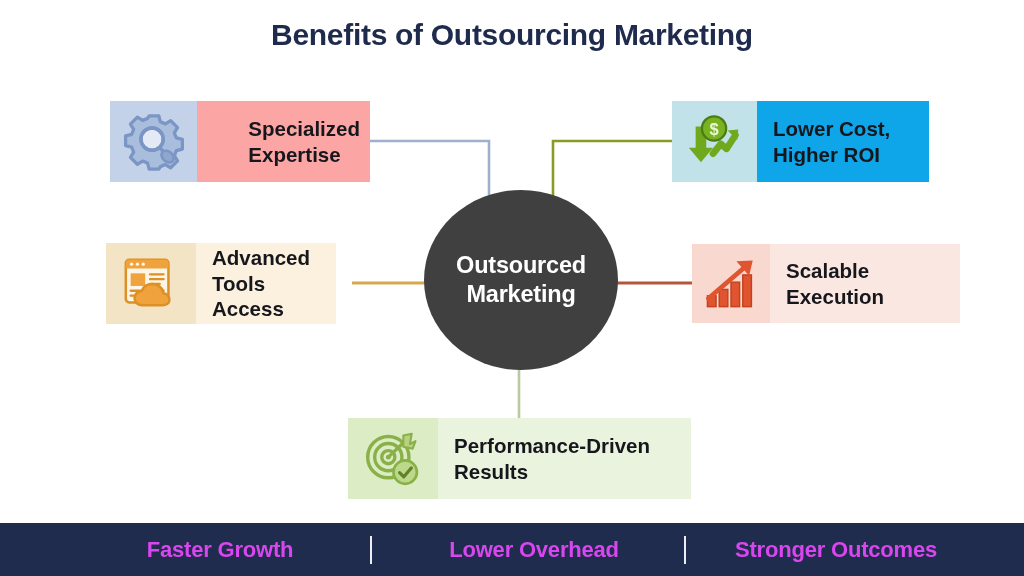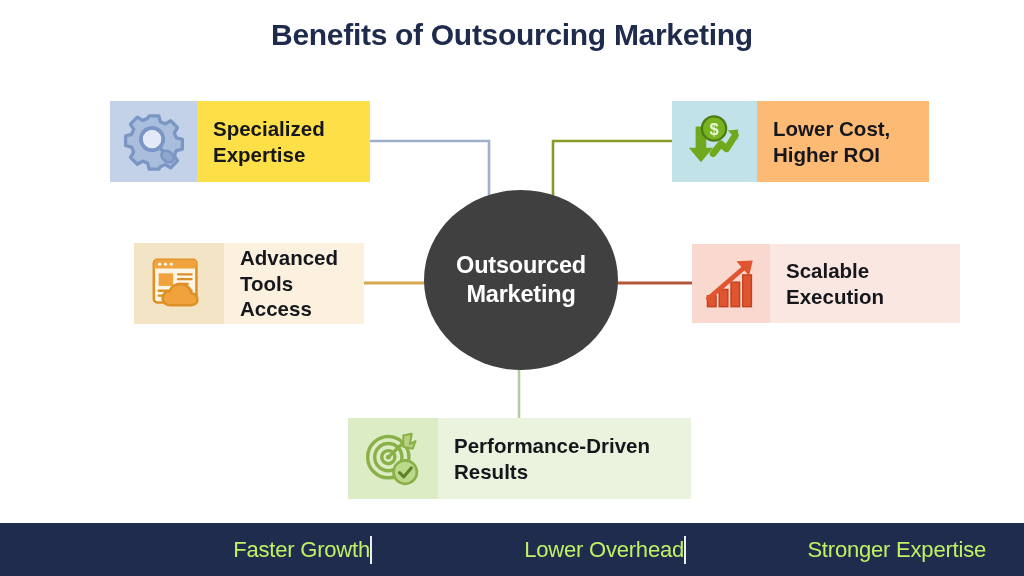--- a/index.html
+++ b/index.html
@@ -70,29 +70,29 @@
     font-weight: bold;
     line-height: 1.26;
     color: #15171c;
     font-family: "Liberation Sans", sans-serif;
     white-space: pre-line;
   }
 
   
   #card-expertise   { left: 110px; top: 101px; width: 260px; height: 81px; }
   #card-lowercost   { left: 672px; top: 101px; width: 257px; height: 81px; }
-  #card-tools       { left: 90px;  top: 243px; width: 274px; height: 81px; padding-left: 44px; }
+  #card-tools       { left: 62px;  top: 243px; width: 274px; height: 81px; padding-left: 44px; }
   #card-scalable    { left: 692px; top: 244px; width: 268px; height: 79px; }
   #card-results     { left: 348px; top: 418px; width: 343px; height: 81px; }
 
   #card-expertise .icon-tile { width: 87px; background: #c3d2e8; }
-  #card-expertise .label-tile{ background: #fde047; }
+  #card-expertise .label-tile{ background: #fca5a5; justify-content: flex-end; }
 
   #card-lowercost .icon-tile { width: 85px; background: #c2e2ea; }
-  #card-lowercost .label-tile{ background: #fdba74; }
+  #card-lowercost .label-tile{ background: #0ea5e9; }
 
   #card-tools .icon-tile     { width: 90px; background: #f4e4c6; }
   #card-tools .label-tile    { background: #fbf1de; }
 
   #card-scalable .icon-tile  { width: 78px; background: #f8d8cf; }
   #card-scalable .label-tile { background: #fbe7e2; }
 
   #card-results .icon-tile   { width: 90px; background: #dcecc4; }
   #card-results .label-tile  { background: #eaf3dd; }
 
@@ -126,25 +126,25 @@
     left: 0;
     top: 523px;
     width: 1024px;
     height: 53px;
     background: #202c4e;
     display: flex;
     align-items: center;
     justify-content: center;
   }
   #footer .footer-item {
-    color: #bef264;
+    color: #d946ef;
     font-size: 22px;
-    font-weight: normal;
-    font-family: "Liberation Sans", sans-serif;
-    text-align: right;
+    font-weight: bold;
+    font-family: "Liberation Sans", sans-serif;
+    text-align: center;
     letter-spacing: -0.2px;
   }
   #footer .fi-1 { width: 300px; margin-left: 32px; }
   #footer .fi-2 { width: 300px; padding-left: 12px; }
   #footer .fi-3 { width: 300px; }
   #footer .divider {
     width: 2px;
     height: 28px;
     background: #ffffff;
     opacity: 0.92;
@@ -279,16 +279,16 @@
   <div id="center-node">
     <span class="center-text">Outsourced
 Marketing</span>
   </div>
 
   <div id="footer">
     <div class="footer-item fi-1">Faster Growth</div>
     <div class="divider"></div>
     <div class="footer-item fi-2">Lower Overhead</div>
     <div class="divider"></div>
-    <div class="footer-item fi-3">Stronger Expertise</div>
+    <div class="footer-item fi-3">Stronger Outcomes</div>
   </div>
 
 </div>
 
 </body></html>

